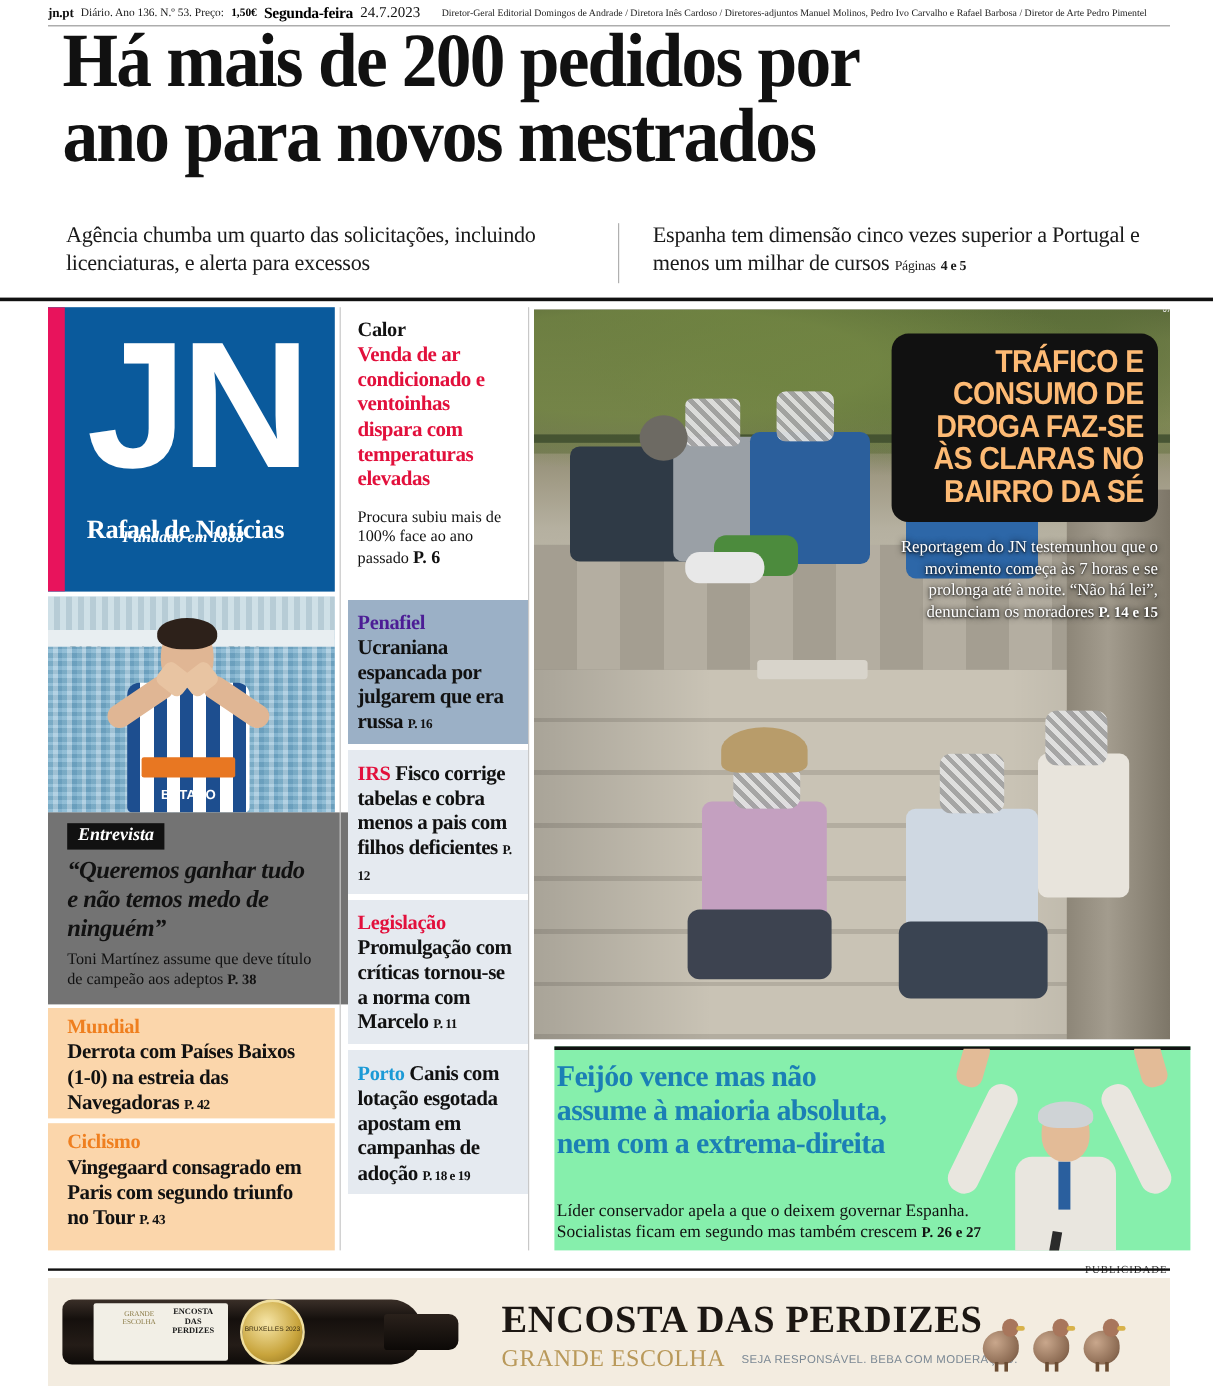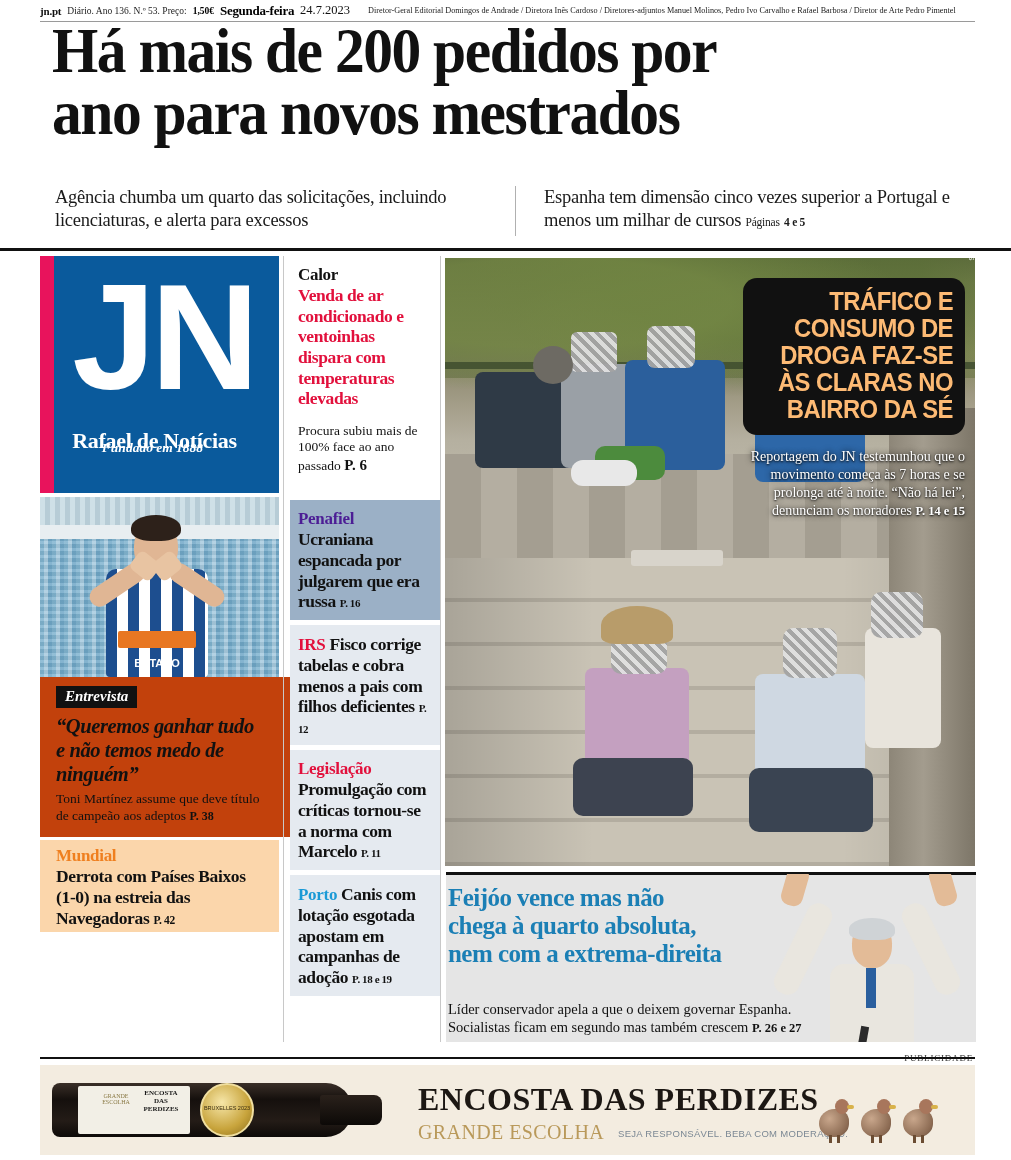--- a/index.html
+++ b/index.html
@@ -97,21 +97,21 @@
   .photoFut .armL { position:absolute; left:-6px; top:62px; width:62px; height:20px;
     background:#e0b694; border-radius:10px; transform:rotate(-34deg); }
   .photoFut .armR { position:absolute; left:74px; top:62px; width:62px; height:20px;
     background:#e0b694; border-radius:10px; transform:rotate(34deg); }
   .photoFut .handL { position:absolute; left:40px; top:42px; width:26px; height:22px;
     background:#e8c4a2; border-radius:6px; transform:rotate(38deg); }
   .photoFut .handR { position:absolute; left:62px; top:42px; width:26px; height:22px;
     background:#e8c4a2; border-radius:6px; transform:rotate(-38deg); }
 
   
-  .interview { position:absolute; left:40px; top:677px; width:260px; height:160px; background:#c2410c; }
+  .interview { position:absolute; left:40px; top:677px; width:260px; height:160px; background:#737373; }
   .ivTag { position:absolute; left:16px; top:9px; background:#111; color:#fff;
     font-family:"Liberation Serif",serif; font-style:italic; font-weight:bold;
     font-size:15px; padding:2px 9px 3px; }
   .ivQuote { position:absolute; left:16px; top:38px; width:210px;
     font-family:"Liberation Serif",serif; font-style:italic; font-weight:bold;
     font-size:20.5px; line-height:1.16; color:#111; letter-spacing:-0.4px; }
   .ivSub { position:absolute; left:16px; top:114px; width:216px;
     font-size:13.5px; line-height:1.24; color:#111; }
   .ivSub b { font-size:12px; }
 
@@ -198,21 +198,21 @@
   }
   .mpSub b { font-size:12.5px; }
   .credit {
     position:absolute; right:-1px; top:3px;
     font-family:"Liberation Sans",sans-serif; font-size:7.5px; color:#e8e8e8;
     letter-spacing:.6px; transform: rotate(90deg); transform-origin: right top;
     white-space:nowrap;
   }
 
   
-  .spain { position:absolute; left:446px; top:872px; width:530px; height:170px; background:#e5e5e5; }
+  .spain { position:absolute; left:462px; top:872px; width:530px; height:170px; background:#86efac; }
   .spain .hr { position:absolute; left:0; top:0; width:100%; height:3px; background:#111; }
   .spain h2 { position:absolute; left:2px; top:12px; width:365px;
     font-family:"Liberation Serif",serif; font-weight:bold; font-size:25px;
     line-height:1.12; color:#1b7fb5; letter-spacing:-0.55px; }
   .spain .sub { position:absolute; left:2px; top:128px; width:400px;
     font-family:"Liberation Serif",serif; font-size:14.5px; line-height:1.26; color:#111; }
   .spain .sub b { font-size:12.5px; }
   .spainPhoto { position:absolute; left:320px; top:2px; width:210px; height:168px; overflow:hidden; }
   .sp-man { position:absolute; left:56px; top:48px; width:98px; height:120px; }
   .sp-head { position:absolute; left:30px; top:0px; width:40px; height:46px;
@@ -350,20 +350,27 @@
   </div>
 
   <div class="sportBlk sportA">
     <div class="kicker">Mundial</div>
     <div class="txt">
       <span>Derrota com Países Baixos (1-0) na estreia das Navegadoras</span>
       <b class="pg">P. 42</b>
     </div>
   </div>
 
+  <div class="sportBlk sportB">
+    <div class="kicker">Ciclismo</div>
+    <div class="txt">
+      <span>Vingegaard consagrado em Paris com segundo triunfo no Tour</span>
+      <b class="pg">P. 43</b>
+    </div>
+  </div>
 
   <div class="col2">
 
     <div class="brief b-calor">
       <div class="kick">Calor</div>
       <div class="body">Venda de ar condicionado e ventoinhas dispara com temperaturas elevadas</div>
       <div class="foot">
         <span>Procura subiu mais de 100% face ao ano passado</span>
         <b>P. 6</b>
       </div>
@@ -480,21 +487,21 @@
         <div class="sp-handR"></div>
         <div class="sp-suit"></div>
         <div class="sp-tie"></div>
         <div class="sp-head"></div>
         <div class="sp-hair"></div>
         <div class="sp-mic"></div>
       </div>
     </div>
     <h2>
       <span>Feijóo vence mas não</span><br>
-      <span>chega à quarto absoluta,</span><br>
+      <span>assume à maioria absoluta,</span><br>
       <span>nem com a extrema-direita</span>
     </h2>
     <div class="sub">
       <span>Líder conservador apela a que o deixem governar Espanha. Socialistas ficam em segundo mas também crescem</span>
       <b>P. 26 e 27</b>
     </div>
   </div>
 
   <div class="pubLabel">PUBLICIDADE</div>
   <div class="adRule"></div>

